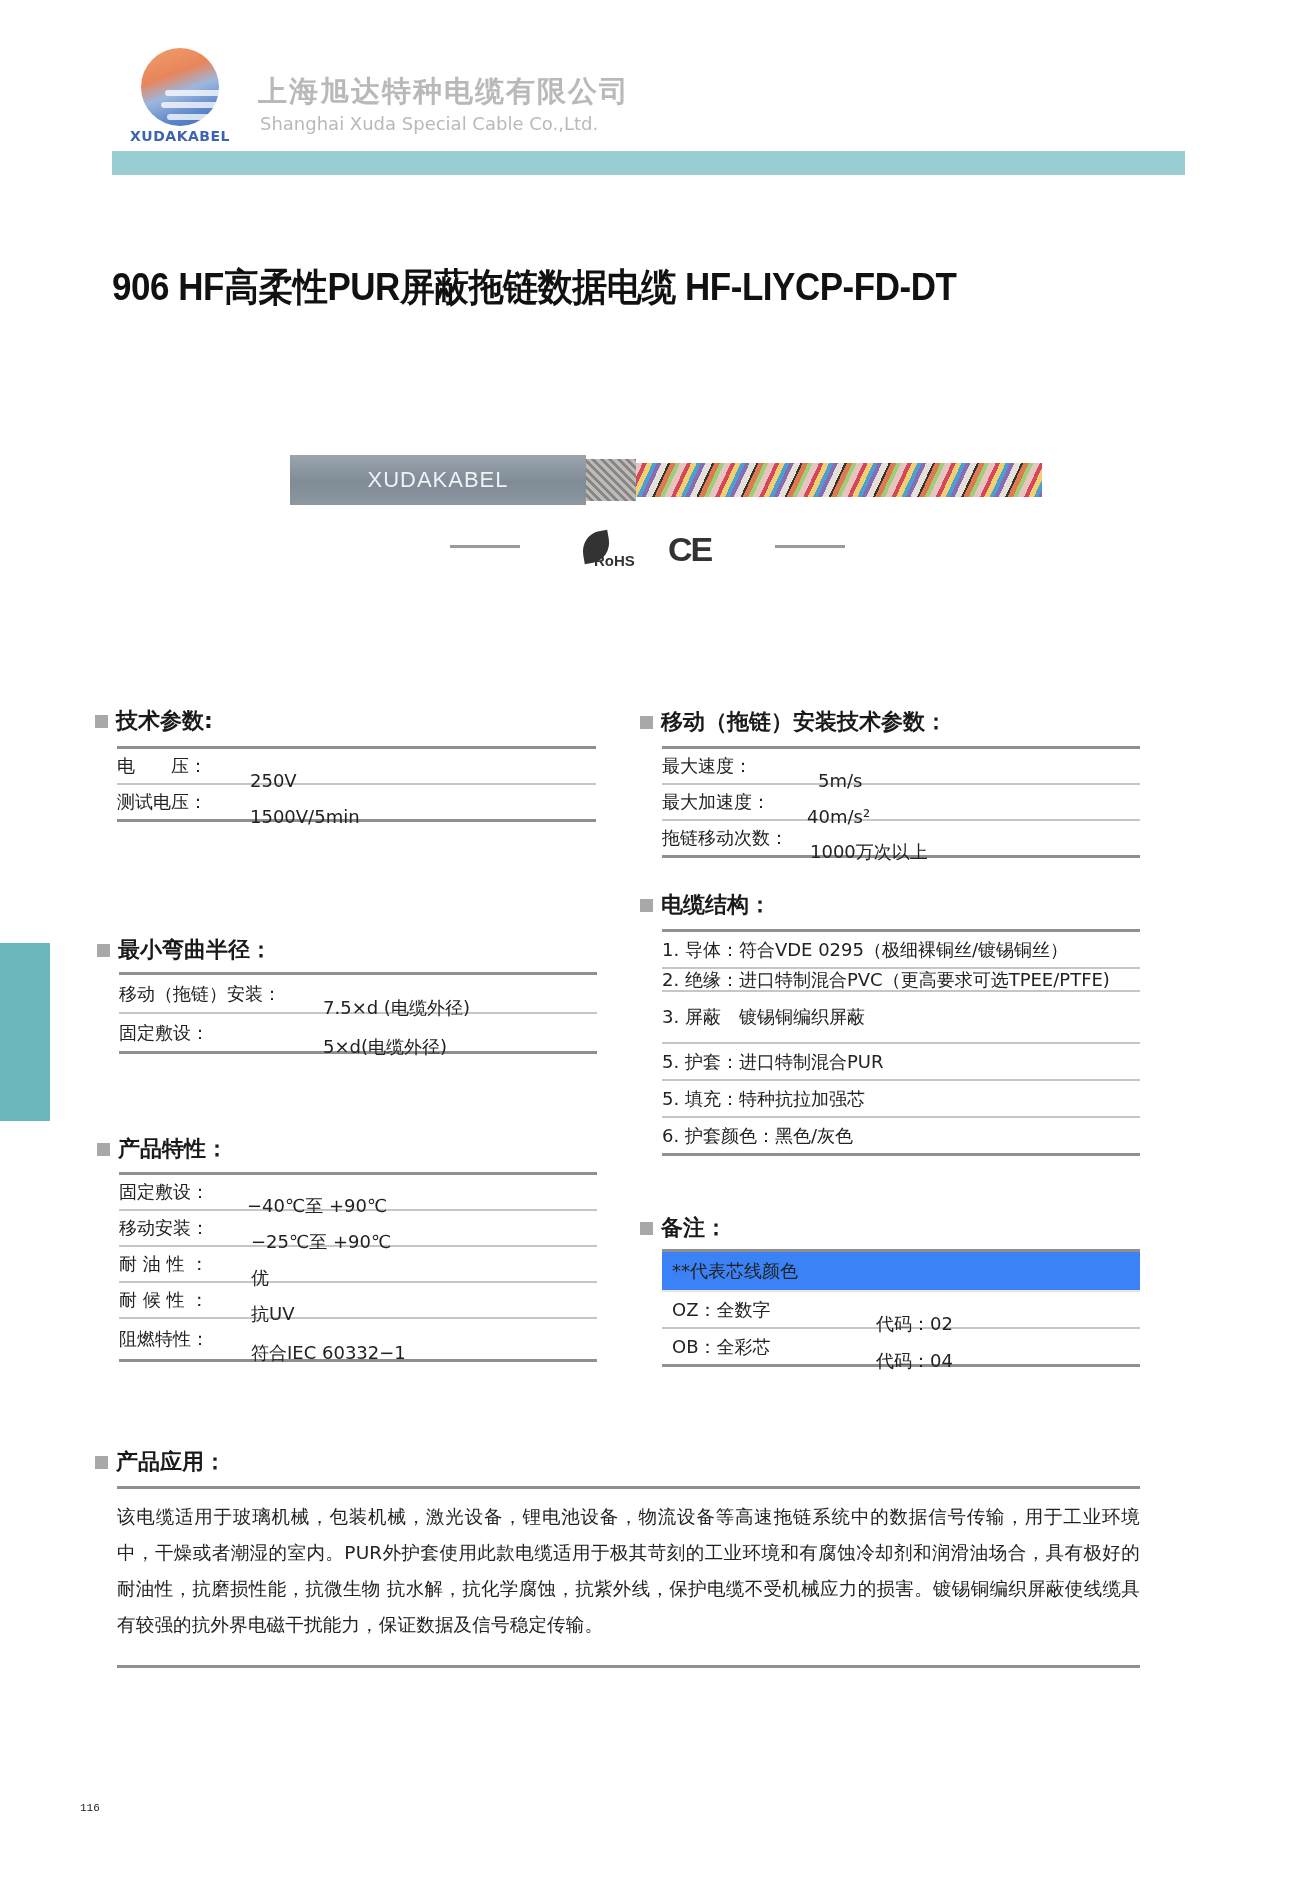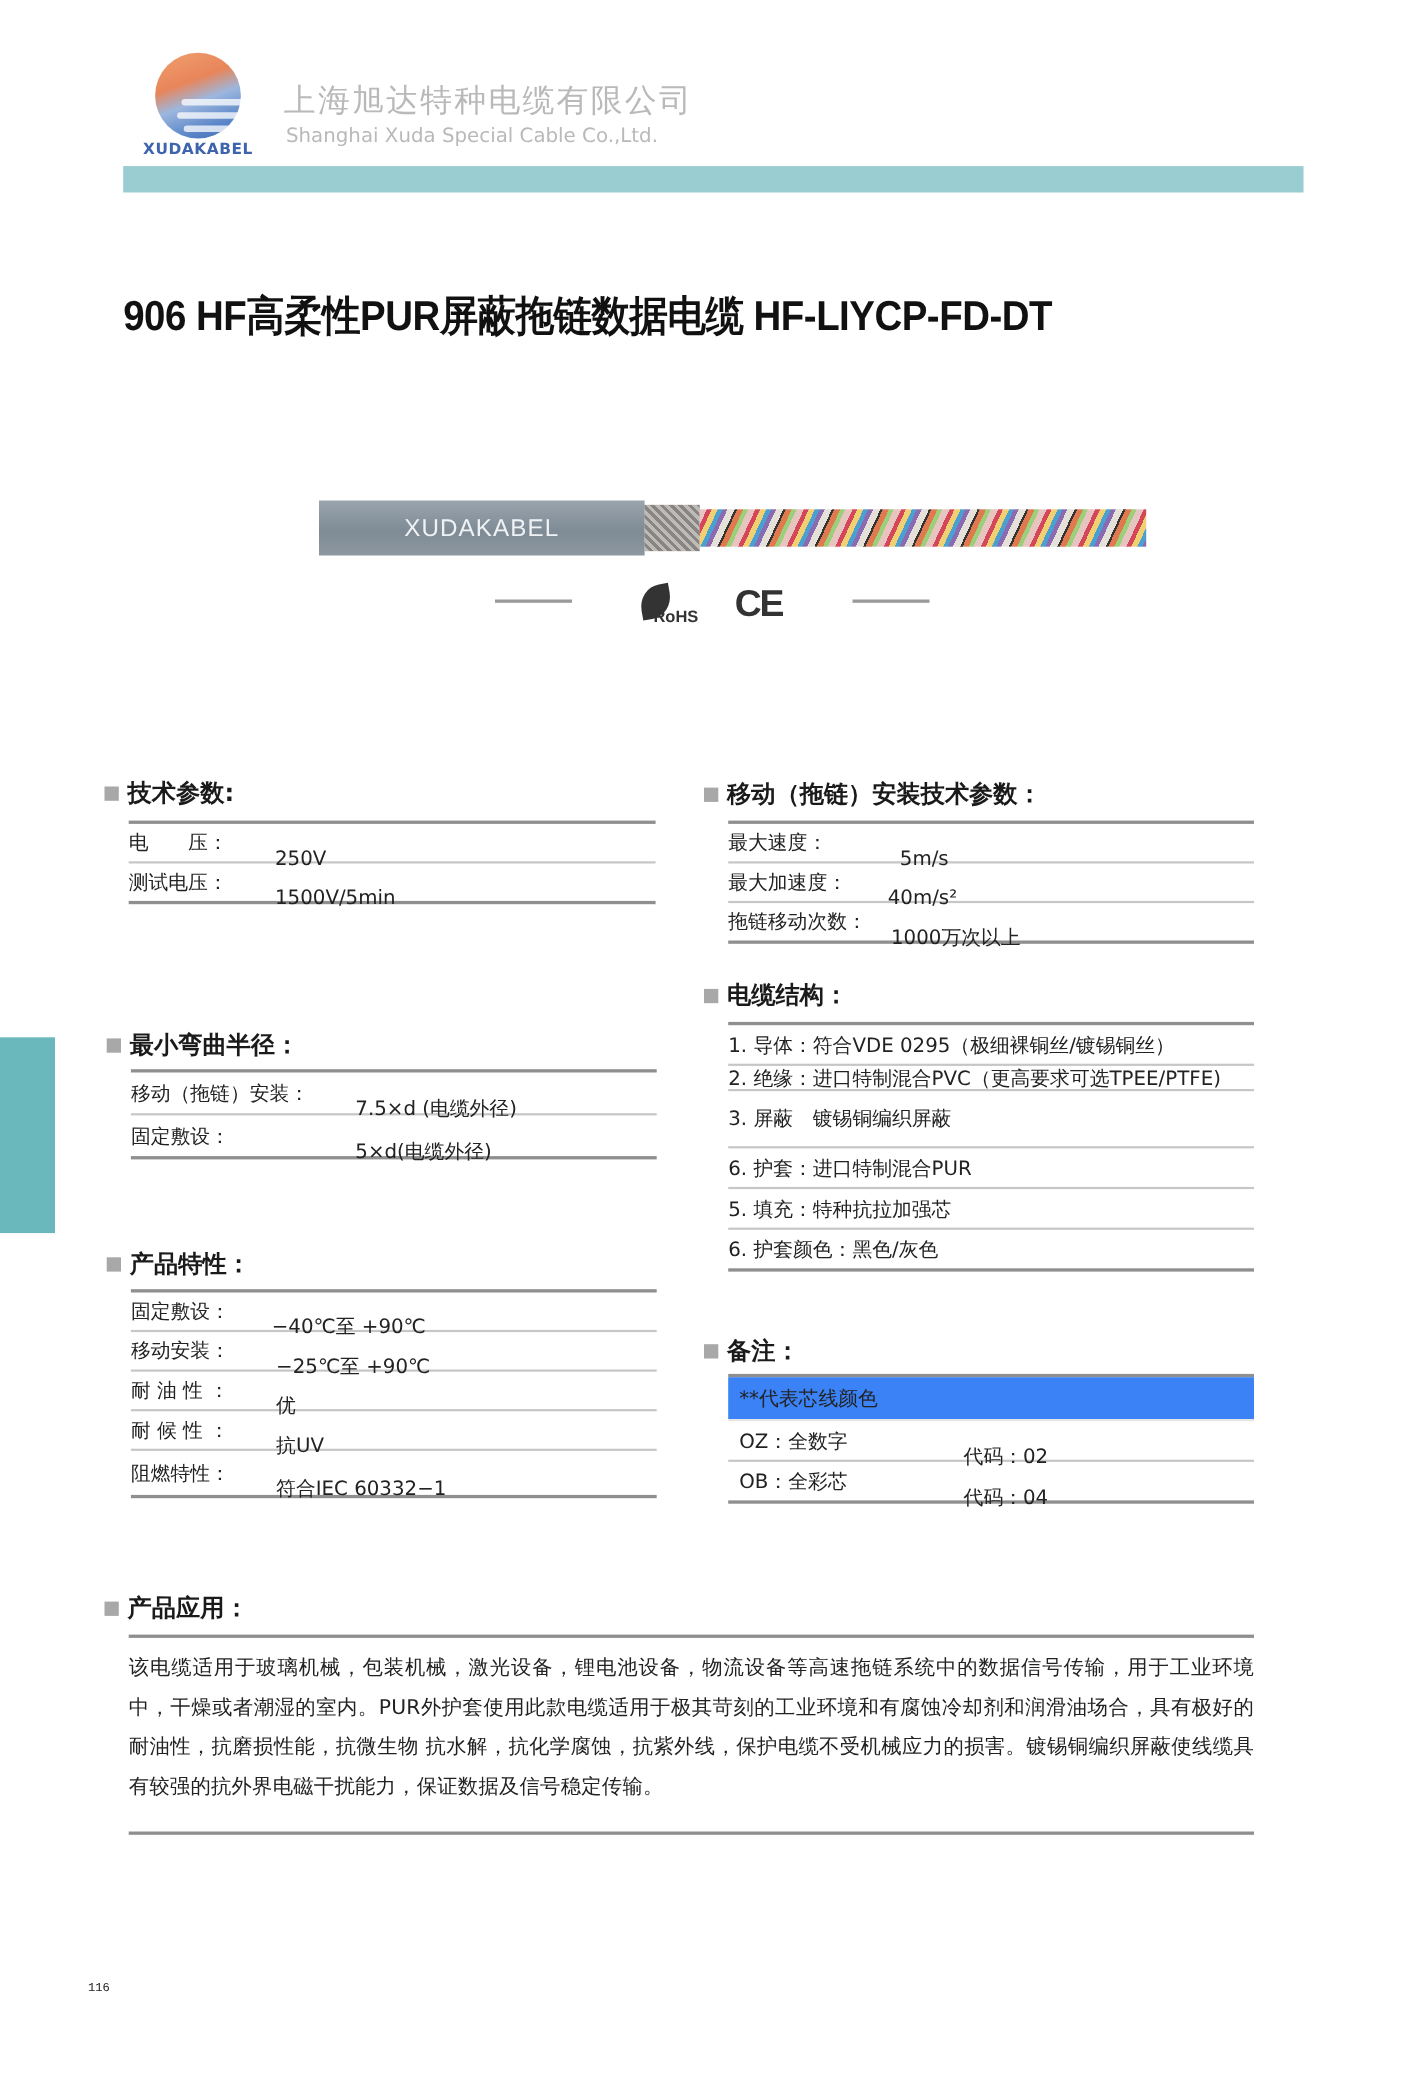--- a/index.html
+++ b/index.html
@@ -7,21 +7,21 @@
          font-family: "DejaVu Sans", "Liberation Sans", sans-serif; color: #222; }
   .abs { position: absolute; }
 
   
   .logo { left: 125px; top: 48px; width: 110px; height: 100px; }
   .logo-globe { position: absolute; left: 16px; top: 0; width: 78px; height: 78px; border-radius: 50%;
     background: linear-gradient(160deg, #f0a070 0%, #e8855a 35%, #9cb7de 55%, #5b86c8 80%, #3e6bb5 100%); }
   .logo-wave { position: absolute; left: 24px; width: 62px; height: 6px; border-radius: 6px; background: rgba(255,255,255,0.75); }
   .logo-text { position: absolute; left: 0; top: 80px; width: 110px; text-align: center;
     font-family: "DejaVu Sans", sans-serif; font-weight: bold; font-size: 14px; color: #3d64ad; letter-spacing: 0.5px; }
-  .company-cn { left: 258px; top: 72px; font-size: 29px; color: #b9b9b9; font-weight: normal; letter-spacing: 2px; }
+  .company-cn { left: 258px; top: 72px; font-size: 29px; color: #b9b9b9; font-weight: bold; letter-spacing: 2px; }
   .company-en { left: 260px; top: 113px; font-size: 18px; color: #b9b9b9; }
   .teal-band { left: 112px; top: 151px; width: 1073px; height: 24px; background: #9acdd2; }
 
   .title { left: 112px; top: 262px; font-size: 38px; font-weight: bold; color: #111;
     font-family: "Liberation Sans", sans-serif; letter-spacing: -0.5px; transform: scaleX(0.92); transform-origin: left; white-space: nowrap; }
 
   
   .cable { left: 290px; top: 455px; width: 752px; height: 50px; }
   .cable-jacket { position: absolute; left: 0; top: 0; width: 296px; height: 50px; background: linear-gradient(#9aa5ae, #7f8b95 55%, #8d98a1);
     color: #eef2f5; font-size: 22px; letter-spacing: 1px; display: flex; align-items: center; justify-content: center; font-family: "Liberation Sans", sans-serif; }
@@ -149,21 +149,21 @@
   <span>电缆结构：</span>
 </div>
 <div class="table" style="left:662px;top:929px;width:478px">
   <div class="rule-thick"></div>
   <div class="row" style="height:35px">1. 导体：符合VDE 0295（极细裸铜丝/镀锡铜丝）</div>
   <div class="rule-thin"></div>
   <div class="row" style="height:21px">2. 绝缘：进口特制混合PVC（更高要求可选TPEE/PTFE)</div>
   <div class="rule-thin"></div>
   <div class="row" style="height:50px">3. 屏蔽　镀锡铜编织屏蔽</div>
   <div class="rule-thin"></div>
-  <div class="row" style="height:35px">6. 护套：进口特制混合PUR</div>
+  <div class="row" style="height:35px">5. 护套：进口特制混合PUR</div>
   <div class="rule-thin"></div>
   <div class="row" style="height:35px">5. 填充：特种抗拉加强芯</div>
   <div class="rule-thin"></div>
   <div class="row" style="height:35px">6. 护套颜色：黑色/灰色</div>
   <div class="rule-thick"></div>
 </div>
 
 <div class="abs section-head" style="left:97px;top:1134px">
   <span class="sq"></span>
   <span>产品特性：</span>

